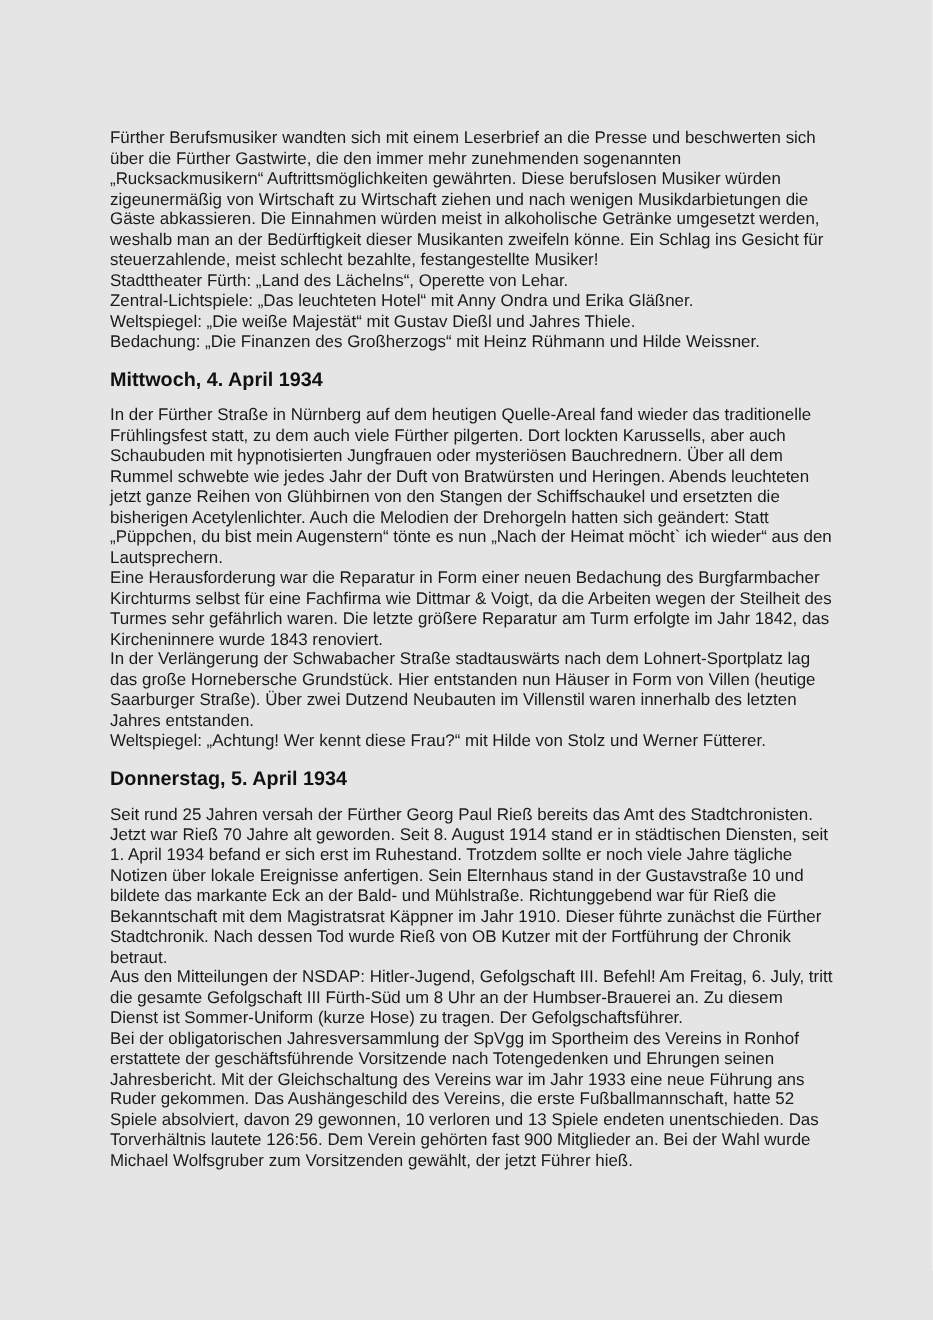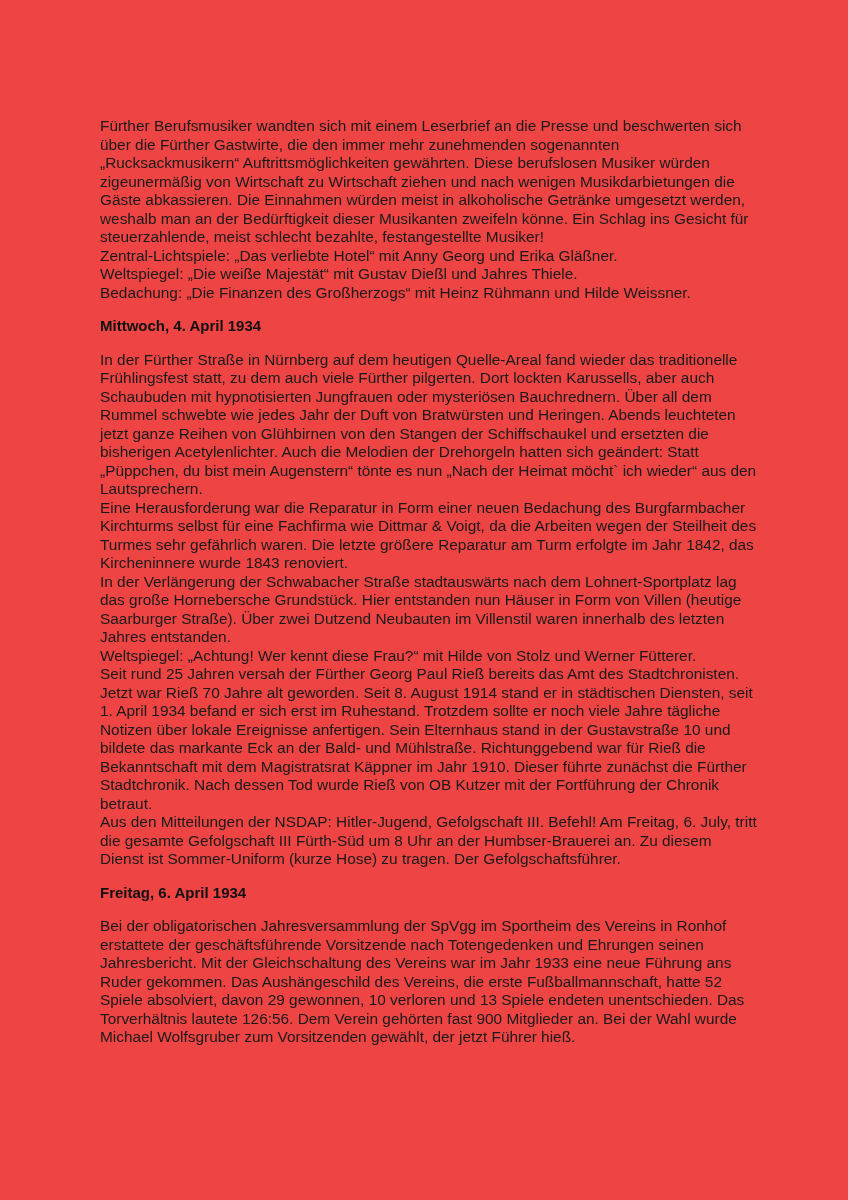--- a/index.html
+++ b/index.html
@@ -4,21 +4,21 @@
 <style>
   html, body {
     margin: 0;
     padding: 0;
     background: #ffffff;
   }
   .page {
     position: relative;
     width: 848px;
     height: 1200px;
-    background: #ef4444;
+    background: #e5e5e5;
     overflow: hidden;
   }
   .content {
     position: absolute;
     left: 100px;
     top: 117px;
     width: 658px;
     font-family: "Liberation Sans", "DejaVu Sans", sans-serif;
     font-size: 15.4px;
     line-height: 18.5px;
@@ -27,53 +27,54 @@
   }
   .sec {
     margin: 0;
     padding: 0;
   }
   .block {
     margin: 0;
     padding: 0;
   }
   .date-heading {
-    font-size: 15px;
+    font-size: 18px;
     line-height: 18.5px;
     font-weight: 700;
     margin: 15px 0 15px 0;
     padding: 0;
     color: #111111;
   }
 </style>
 </head>
 <body>
 
 <div class="page">
   <main class="content">
 
     <section class="sec">
       <p class="block">Fürther Berufsmusiker wandten sich mit einem Leserbrief an die Presse und beschwerten sich über die Fürther Gastwirte, die den immer mehr zunehmenden sogenannten „Rucksackmusikern“ Auftrittsmöglichkeiten gewährten. Diese berufslosen Musiker würden zigeunermäßig von Wirtschaft zu Wirtschaft ziehen und nach wenigen Musikdarbietungen die Gäste abkassieren. Die Einnahmen würden meist in alkoholische Getränke umgesetzt werden, weshalb man an der Bedürftigkeit dieser Musikanten zweifeln könne. Ein Schlag ins Gesicht für steuerzahlende, meist schlecht bezahlte, festangestellte Musiker!</p>
-      <p class="block">Zentral-Lichtspiele: „Das verliebte Hotel“ mit Anny Georg und Erika Gläßner.</p>
+      <p class="block">Stadttheater Fürth: „Land des Lächelns“, Operette von Lehar.</p>
+      <p class="block">Zentral-Lichtspiele: „Das leuchteten Hotel“ mit Anny Ondra und Erika Gläßner.</p>
       <p class="block">Weltspiegel: „Die weiße Majestät“ mit Gustav Dießl und Jahres Thiele.</p>
       <p class="block">Bedachung: „Die Finanzen des Großherzogs“ mit Heinz Rühmann und Hilde Weissner.</p>
     </section>
 
     <section class="sec">
       <h2 class="date-heading">Mittwoch, 4. April 1934</h2>
       <p class="block">In der Fürther Straße in Nürnberg auf dem heutigen Quelle-Areal fand wieder das traditionelle Frühlingsfest statt, zu dem auch viele Fürther pilgerten. Dort lockten Karussells, aber auch Schaubuden mit hypnotisierten Jungfrauen oder mysteriösen Bauchrednern. Über all dem Rummel schwebte wie jedes Jahr der Duft von Bratwürsten und Heringen. Abends leuchteten jetzt ganze Reihen von Glühbirnen von den Stangen der Schiffschaukel und ersetzten die bisherigen Acetylenlichter. Auch die Melodien der Drehorgeln hatten sich geändert: Statt „Püppchen, du bist mein Augenstern“ tönte es nun „Nach der Heimat möcht` ich wieder“ aus den Lautsprechern.</p>
       <p class="block">Eine Herausforderung war die Reparatur in Form einer neuen Bedachung des Burgfarmbacher Kirchturms selbst für eine Fachfirma wie Dittmar &amp; Voigt, da die Arbeiten wegen der Steilheit des Turmes sehr gefährlich waren. Die letzte größere Reparatur am Turm erfolgte im Jahr 1842, das Kircheninnere wurde 1843 renoviert.</p>
       <p class="block">In der Verlängerung der Schwabacher Straße stadtauswärts nach dem Lohnert-Sportplatz lag das große Hornebersche Grundstück. Hier entstanden nun Häuser in Form von Villen (heutige Saarburger Straße). Über zwei Dutzend Neubauten im Villenstil waren innerhalb des letzten Jahres entstanden.</p>
       <p class="block">Weltspiegel: „Achtung! Wer kennt diese Frau?“ mit Hilde von Stolz und Werner Fütterer.</p>
     </section>
 
     <section class="sec">
+      <h2 class="date-heading">Donnerstag, 5. April 1934</h2>
       <p class="block">Seit rund 25 Jahren versah der Fürther Georg Paul Rieß bereits das Amt des Stadtchronisten. Jetzt war Rieß 70 Jahre alt geworden. Seit 8. August 1914 stand er in städtischen Diensten, seit 1. April 1934 befand er sich erst im Ruhestand. Trotzdem sollte er noch viele Jahre tägliche Notizen über lokale Ereignisse anfertigen. Sein Elternhaus stand in der Gustavstraße 10 und bildete das markante Eck an der Bald- und Mühlstraße. Richtunggebend war für Rieß die Bekanntschaft mit dem Magistratsrat Käppner im Jahr 1910. Dieser führte zunächst die Fürther Stadtchronik. Nach dessen Tod wurde Rieß von OB Kutzer mit der Fortführung der Chronik betraut.</p>
       <p class="block">Aus den Mitteilungen der NSDAP: Hitler-Jugend, Gefolgschaft III. Befehl! Am Freitag, 6. July, tritt die gesamte Gefolgschaft III Fürth-Süd um 8 Uhr an der Humbser-Brauerei an. Zu diesem Dienst ist Sommer-Uniform (kurze Hose) zu tragen. Der Gefolgschaftsführer.</p>
     </section>
 
     <section class="sec">
-      <h2 class="date-heading">Freitag, 6. April 1934</h2>
       <p class="block">Bei der obligatorischen Jahresversammlung der SpVgg im Sportheim des Vereins in Ronhof erstattete der geschäftsführende Vorsitzende nach Totengedenken und Ehrungen seinen Jahresbericht. Mit der Gleichschaltung des Vereins war im Jahr 1933 eine neue Führung ans Ruder gekommen. Das Aushängeschild des Vereins, die erste Fußballmannschaft, hatte 52 Spiele absolviert, davon 29 gewonnen, 10 verloren und 13 Spiele endeten unentschieden. Das Torverhältnis lautete 126:56. Dem Verein gehörten fast 900 Mitglieder an. Bei der Wahl wurde Michael Wolfsgruber zum Vorsitzenden gewählt, der jetzt Führer hieß.</p>
     </section>
 
   </main>
 </div>
 
 </body></html>

